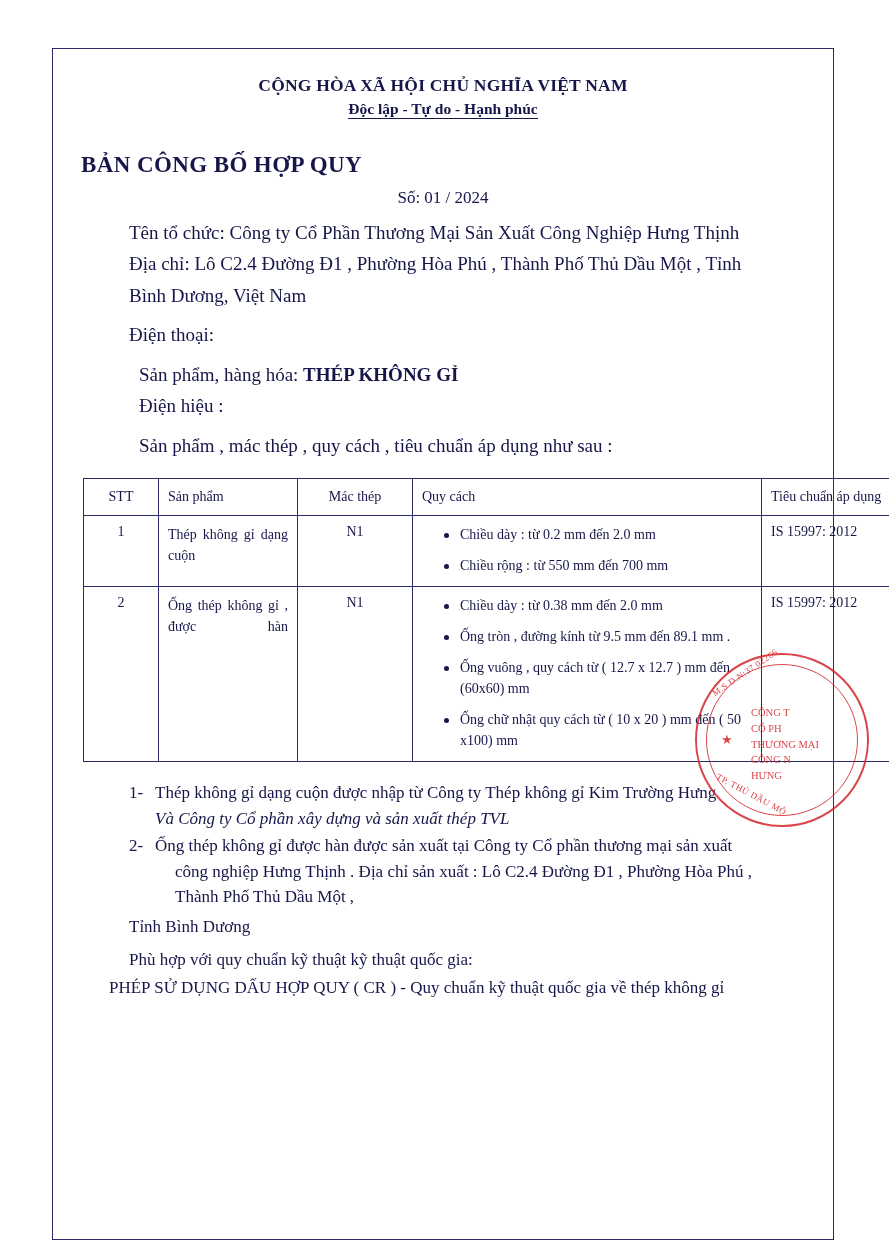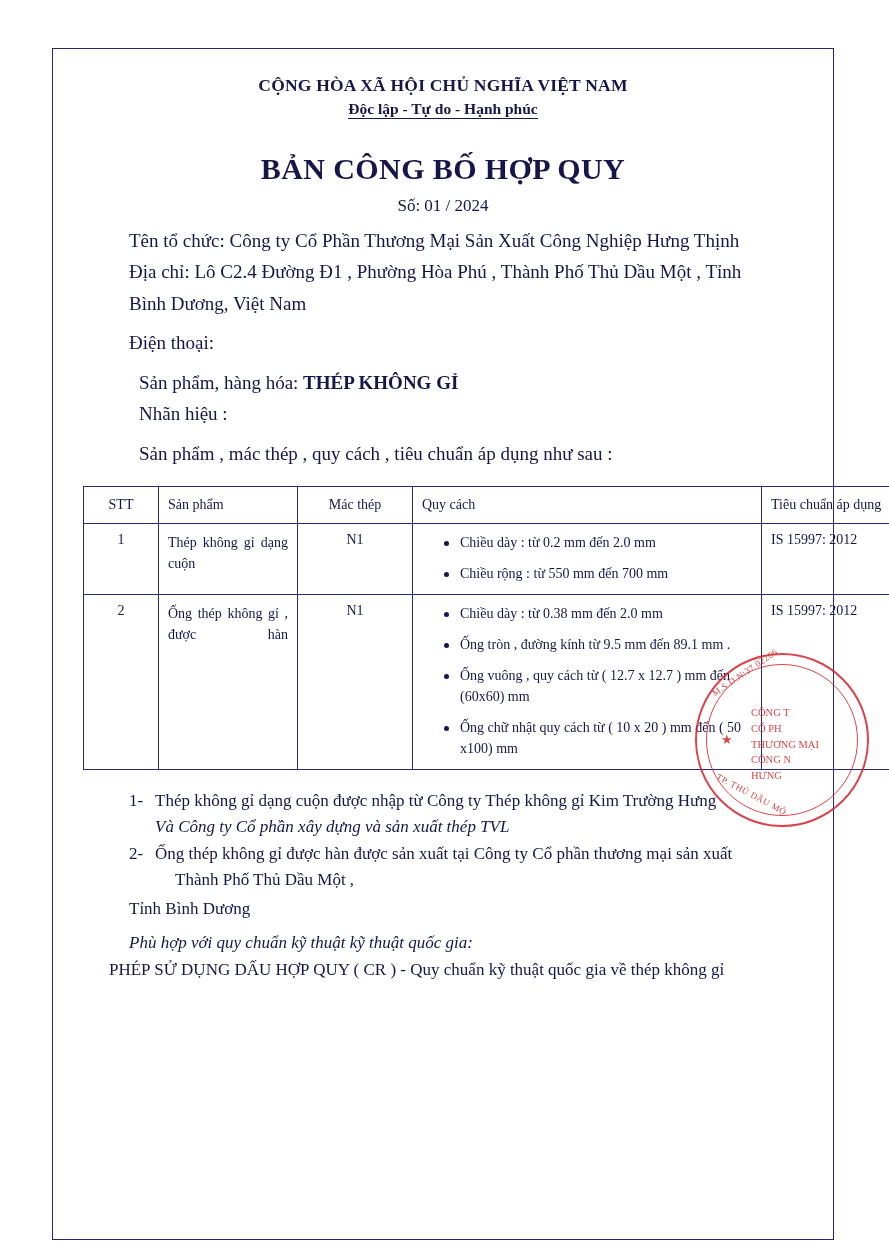--- a/index.html
+++ b/index.html
@@ -39,23 +39,23 @@
     text-align: center;
     font-weight: bold;
     font-size: 15.5px;
     margin-top: 4px;
   }
   .motto span {
     border-bottom: 1px solid #16164a;
     padding-bottom: 1px;
   }
   .doc-title {
-    text-align: center;
+    text-align: left;
     font-weight: bold;
-    font-size: 30px;
+    font-size: 23px;
     margin-top: 34px;
     letter-spacing: .4px;
   }
   .doc-number {
     text-align: center;
     font-size: 17px;
     margin-top: 10px;
   }
   .para {
     font-size: 19px;
@@ -139,21 +139,21 @@
   }
   ol.notes li .cont { display: block; }
   ol.notes li .sub { display: block; padding-left: 20px; }
   ol.notes li .sub0 { display: block; font-style: italic; }
 
   .tail {
     font-size: 17px;
     line-height: 1.5;
   }
   .tail .l1 { padding-left: 48px; margin-top: 4px; }
-  .tail .l2 { padding-left: 48px; margin-top: 8px; font-style: italic; }
+  .tail .l2 { padding-left: 48px; margin-top: 8px; }
   .tail .l3 { padding-left: 58px; margin-top: 4px;
               text-align: justify; text-align-last: justify; padding-right: 12px; }
   .tail .l4 { padding-left: 28px; margin-top: 2px; }
 
   
   .stamp {
     position: absolute;
     right: -36px;
     top: 604px;
     width: 170px;
@@ -222,21 +222,21 @@
 
     <div class="doc-title">BẢN CÔNG BỐ HỢP QUY</div>
     <div class="doc-number">Số: 01 / 2024</div>
 
     <div class="para">Tên tổ chức: Công ty Cổ Phần Thương Mại Sản Xuất Công Nghiệp Hưng Thịnh</div>
     <div class="para tight">Địa chỉ: Lô C2.4 Đường Đ1 , Phường Hòa Phú , Thành Phố Thủ Dầu Một , Tỉnh</div>
     <div class="para tight">Bình Dương, Việt Nam</div>
     <div class="para">Điện thoại:</div>
 
     <div class="para indent"><span>Sản phẩm, hàng hóa: </span><span class="bold">THÉP KHÔNG GỈ</span></div>
-    <div class="para indent tight">Nhãn hiệu :</div>
+    <div class="para indent tight">Điện hiệu :</div>
     <div class="para indent">Sản phẩm , mác thép , quy cách , tiêu chuẩn áp dụng như sau :</div>
 
     <table class="main">
       <thead>
         <tr>
           <td class="c-stt">STT</td>
           <td class="c-sp">Sản phẩm</td>
           <td class="c-mac">Mác thép</td>
           <td class="c-qc">Quy cách</td>
           <td class="c-tc">Tiêu chuẩn áp dụng</td>
@@ -278,20 +278,21 @@
 
     <ol class="notes">
       <li>
         <span class="num">1-</span>
         <span class="cont">Thép không gỉ dạng cuộn được nhập từ Công ty Thép không gỉ Kim Trường Hưng</span>
         <span class="sub0">Và Công ty Cổ phần xây dựng và sản xuất thép TVL</span>
       </li>
       <li>
         <span class="num">2-</span>
         <span class="cont">Ống thép không gỉ được hàn được sản xuất tại Công ty Cổ phần thương mại sản xuất</span>
+        <span class="sub">công nghiệp Hưng Thịnh . Địa chỉ sản xuất : Lô C2.4 Đường Đ1 , Phường Hòa Phú ,</span>
         <span class="sub">Thành Phố Thủ Dầu Một ,</span>
       </li>
     </ol>
 
     <div class="tail">
       <div class="l1">Tỉnh Bình Dương</div>
       <div class="l2">Phù hợp với quy chuẩn kỹ thuật kỹ thuật quốc gia:</div>
       <div class="l4">PHÉP SỬ DỤNG DẤU HỢP QUY ( CR ) -  Quy chuẩn kỹ thuật quốc gia về thép không gỉ</div>
     </div>
 

